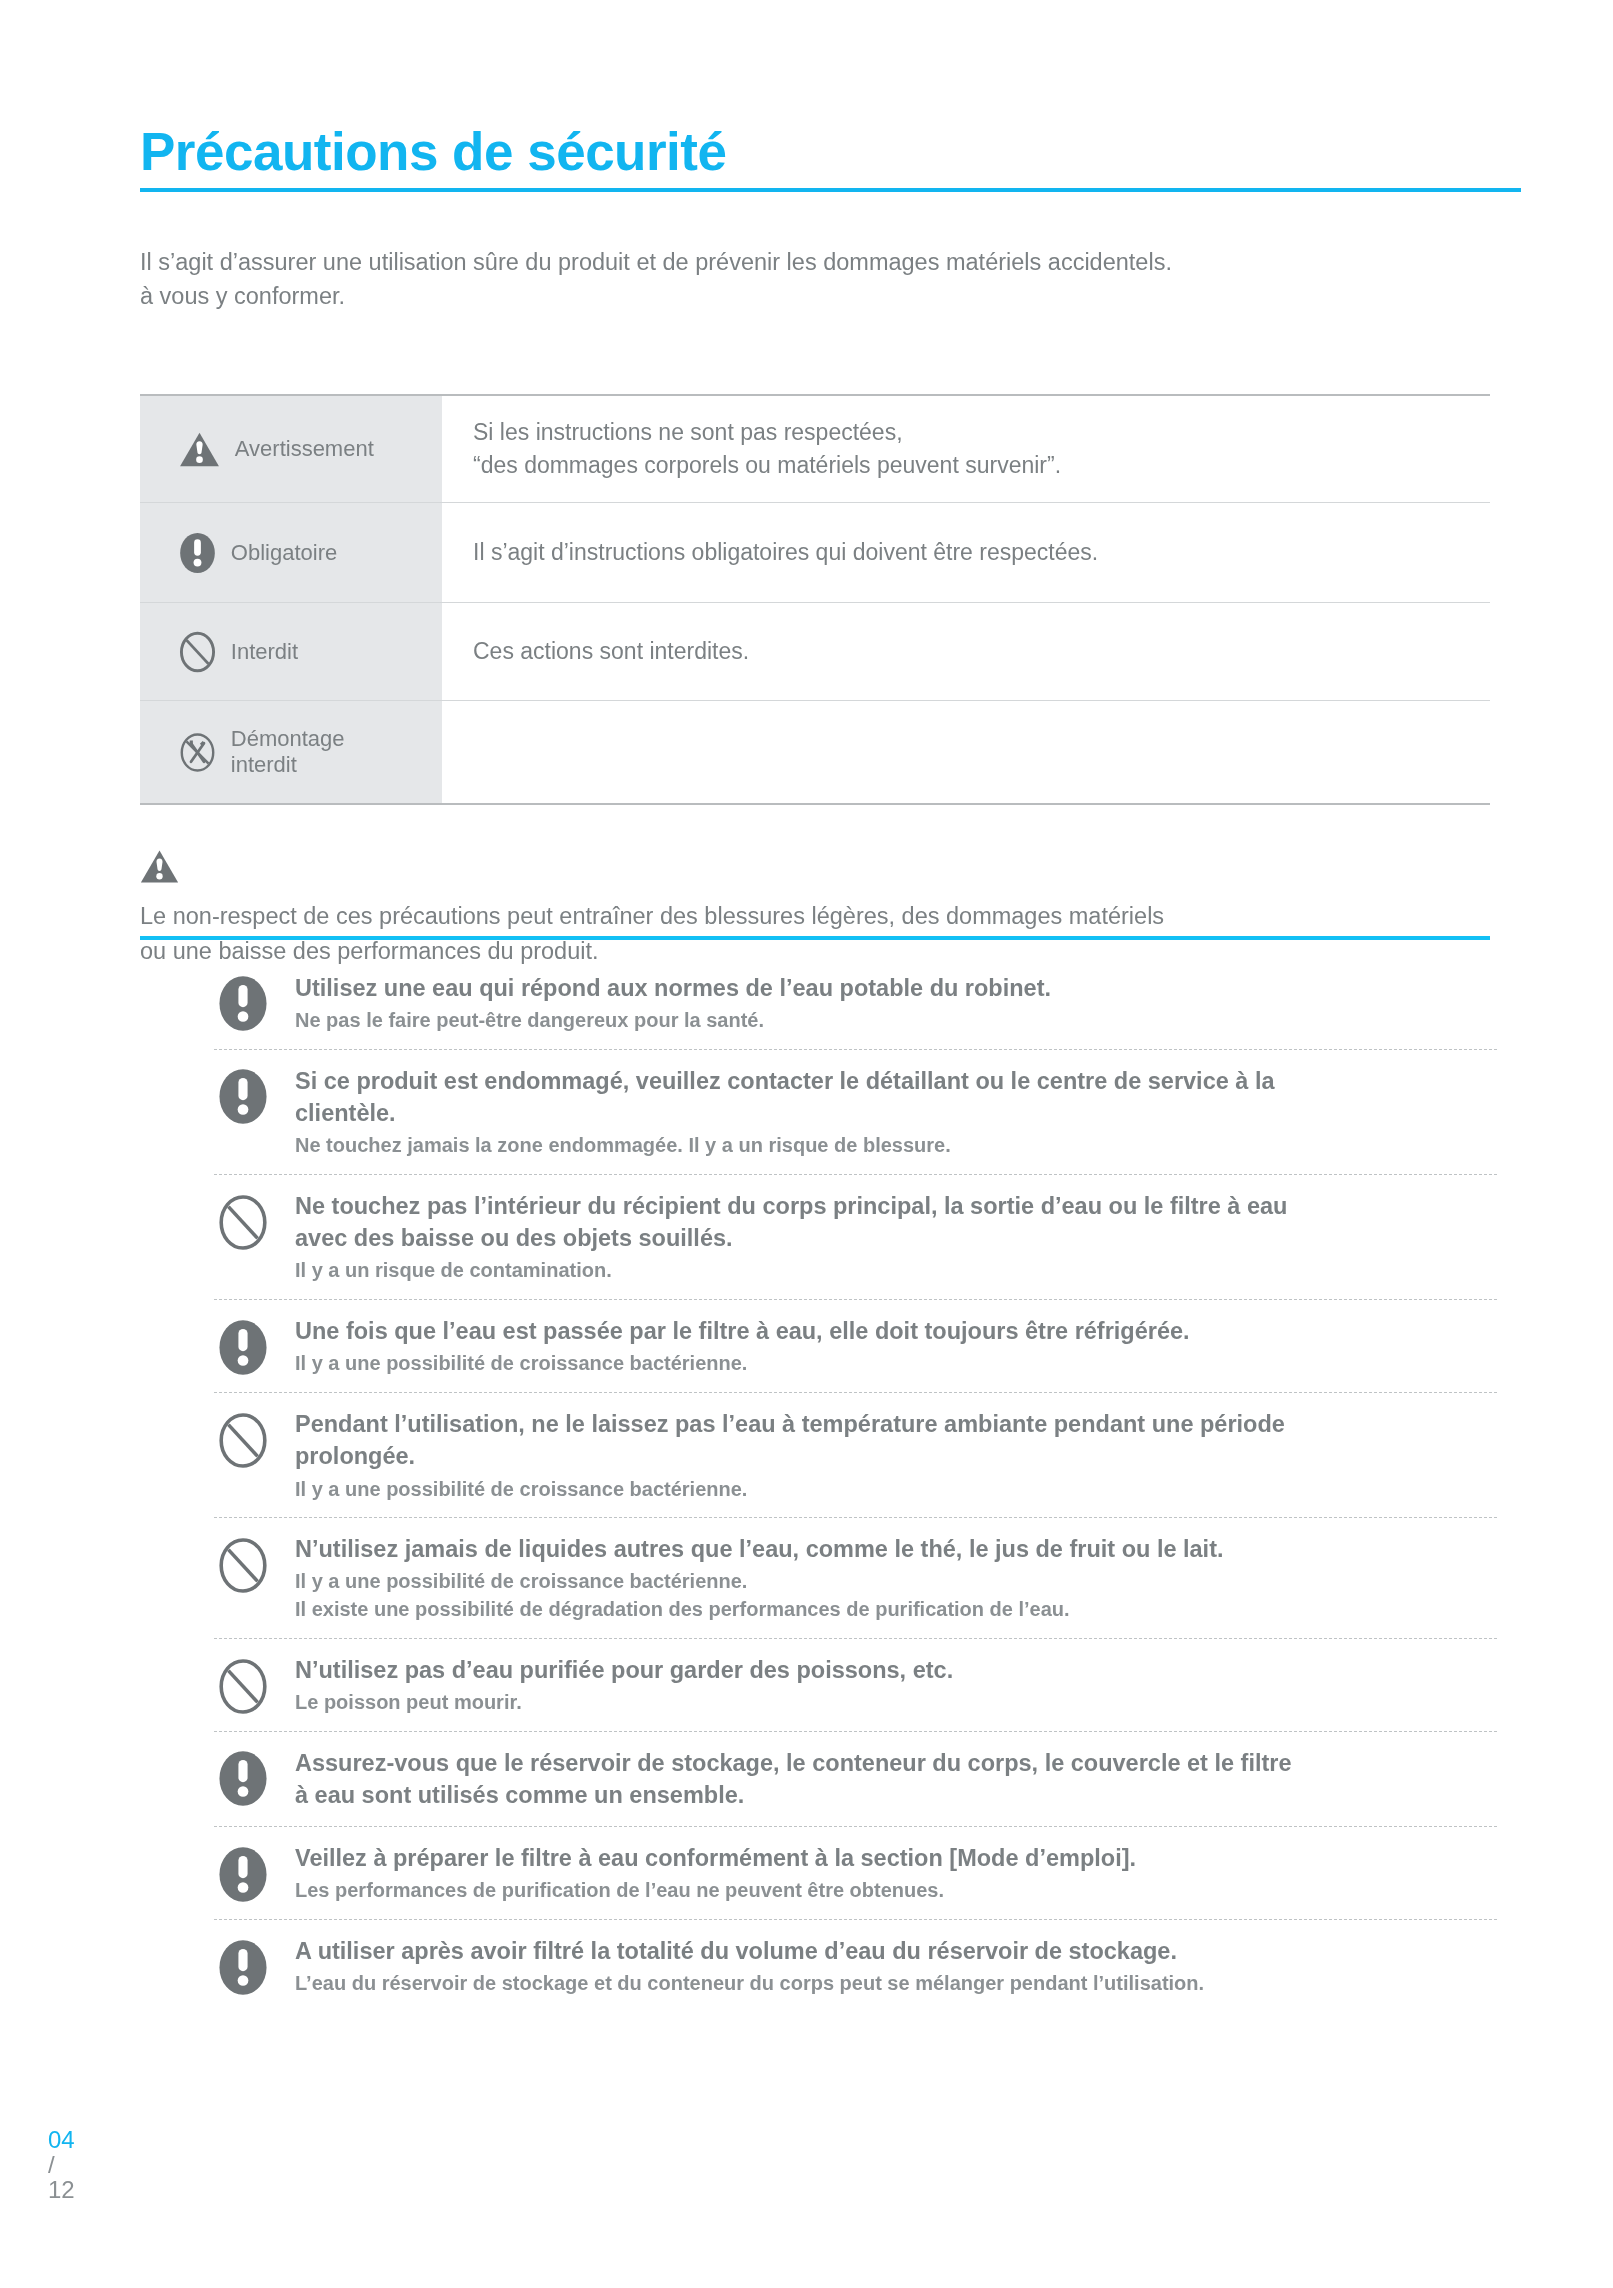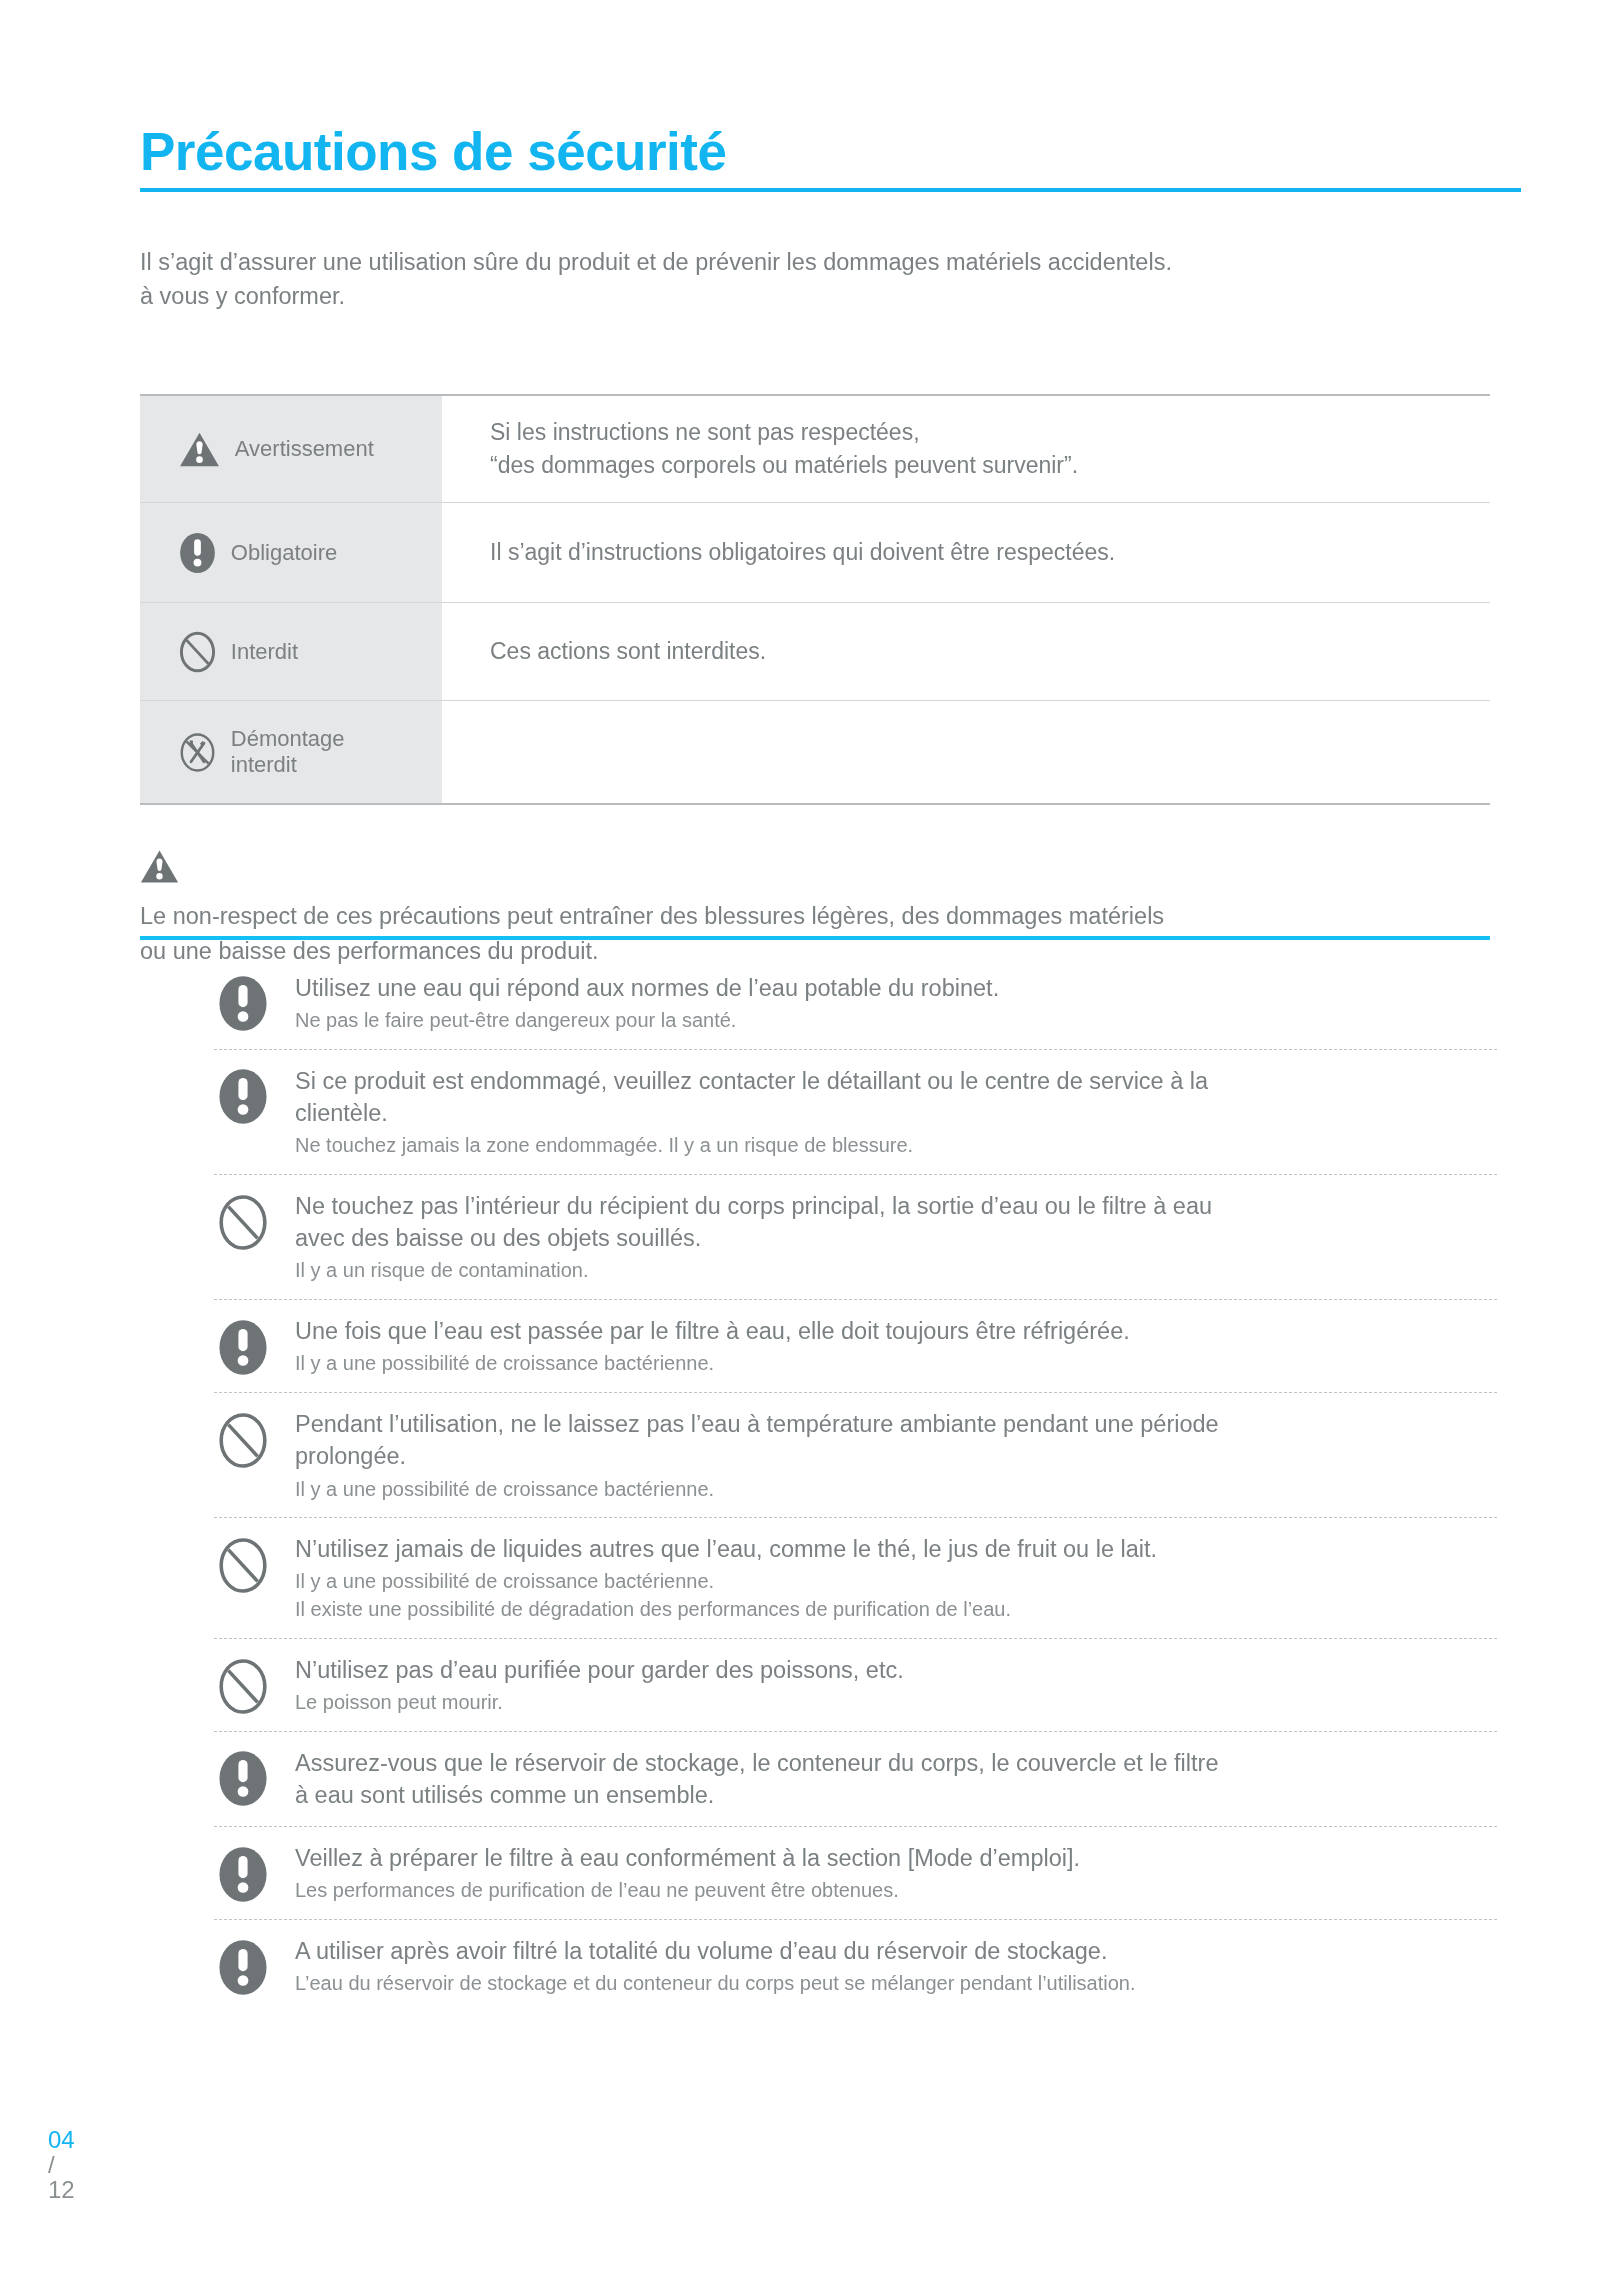--- a/index.html
+++ b/index.html
@@ -82,21 +82,21 @@
     display: flex;
     align-items: center;
     padding-left: 39px;
     gap: 14.8px;
     flex: none;
   }
   .legend-right {
     flex: 1;
     display: flex;
     align-items: center;
-    padding-left: 48px;
+    padding-left: 31px;
     padding-right: 13px;
     font-size: 23px;
     line-height: 1.42;
     color: #7b8083;
   }
   .legend-label {
     font-size: 22px;
     color: #7b8083;
     line-height: 1.18;
   }
@@ -141,20 +141,21 @@
     position: absolute;
     left: 214px;
     top: 949px;
     width: 1283px;
   }
   .item {
     display: flex;
     align-items: flex-start;
     gap: 24px;
     padding: 0;
+    font-weight: bold;
   }
   .item-icon-wrap {
     flex: none;
     width: 57px;
     display: flex;
     justify-content: center;
     padding-top: 3.7px;
   }
   .item-body {
     flex: 1;

